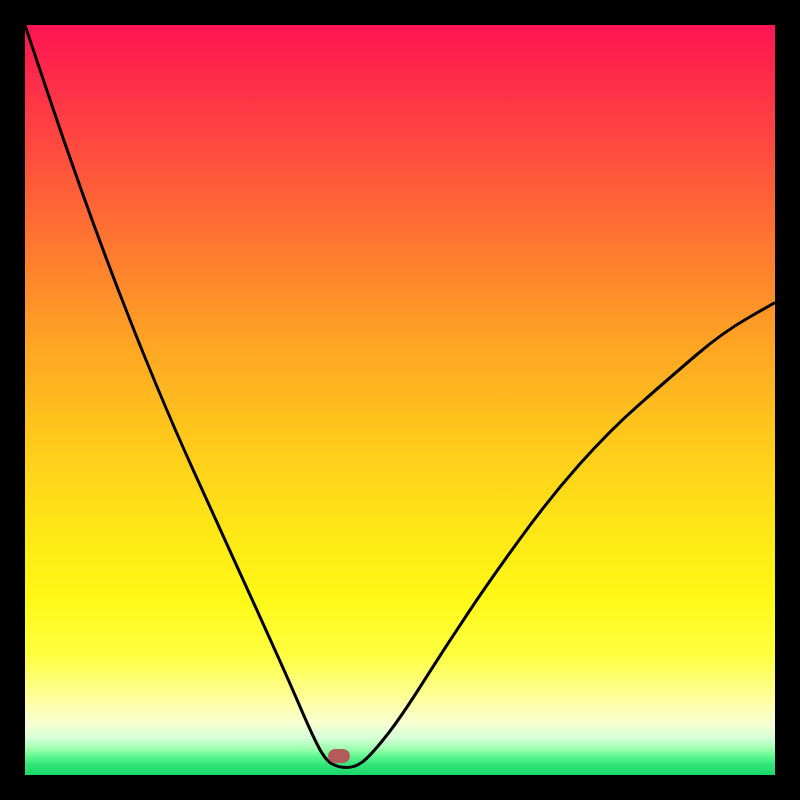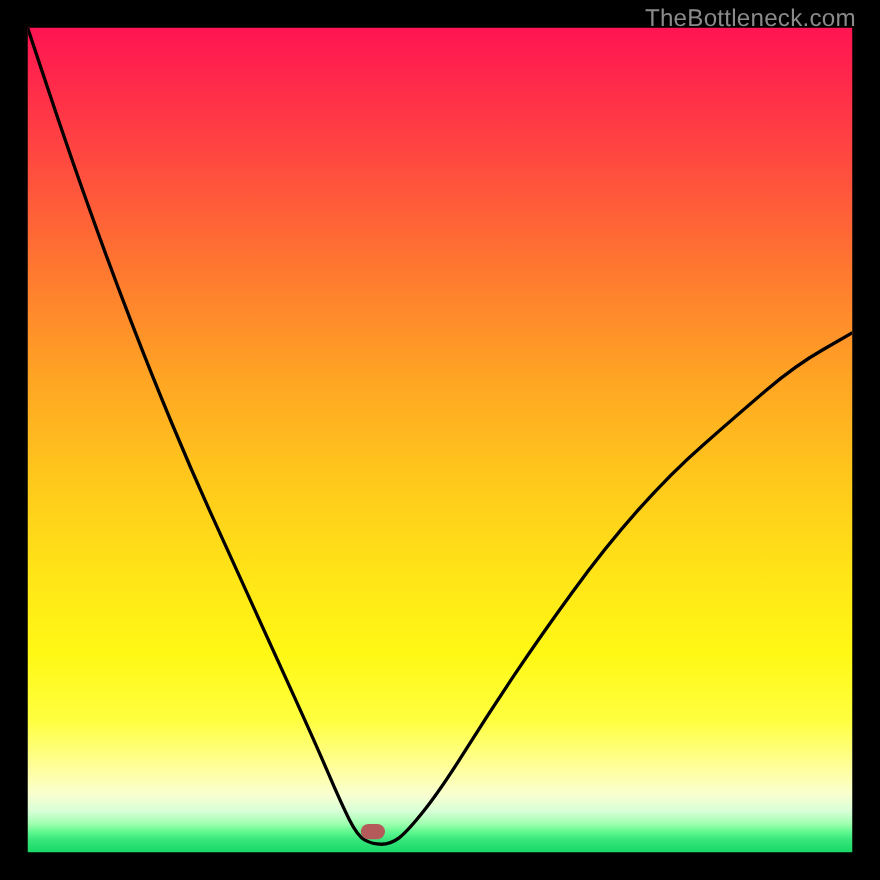--- a/index.html
+++ b/index.html
@@ -76,21 +76,20 @@
     font-size: 22px;
     letter-spacing: 0.2px;
     font-weight: 500;
   }
 </style>
 </head>
 <body>
 
 <div class="frame">
 
-  <div class="watermark">TheBottleneck.com</div>
 
   <div class="plot">
 
     <div class="gradient"></div>
 
     <svg class="curve" viewBox="0 0 750 750" preserveAspectRatio="none">
       <path id="curve-path" d="M 0.0 0.0 Q 0.0 0.0 18.8 56.3 Q 37.5 112.5 56.3 165.0 Q 75.0 217.5 93.8 266.3 Q 112.5 315.0 131.3 360.0 Q 150.0 405.0 168.8 446.3 Q 187.5 487.5 206.3 528.8 Q 225.0 570.0 243.8 611.3 Q 262.5 652.5 273.8 678.8 Q 285.0 705.0 292.5 720.0 Q 300.0 735.0 306.8 738.8 Q 313.5 742.5 321.8 742.5 Q 330.0 742.5 337.5 736.9 Q 345.0 731.3 360.0 712.5 Q 375.0 693.8 397.5 658.1 Q 420.0 622.5 442.5 588.8 Q 465.0 555.0 495.0 513.8 Q 525.0 472.5 555.0 438.8 Q 585.0 405.0 615.0 378.8 Q 645.0 352.5 671.3 330.0 Q 697.5 307.5 723.8 292.5 T 750.0 277.5" fill="none" stroke="#000" stroke-width="3"></path>
     </svg>
 
     <div id="marker" class="marker" style="left: 313.5px; top: 731.25px; background: rgb(181, 90, 90);"></div>

